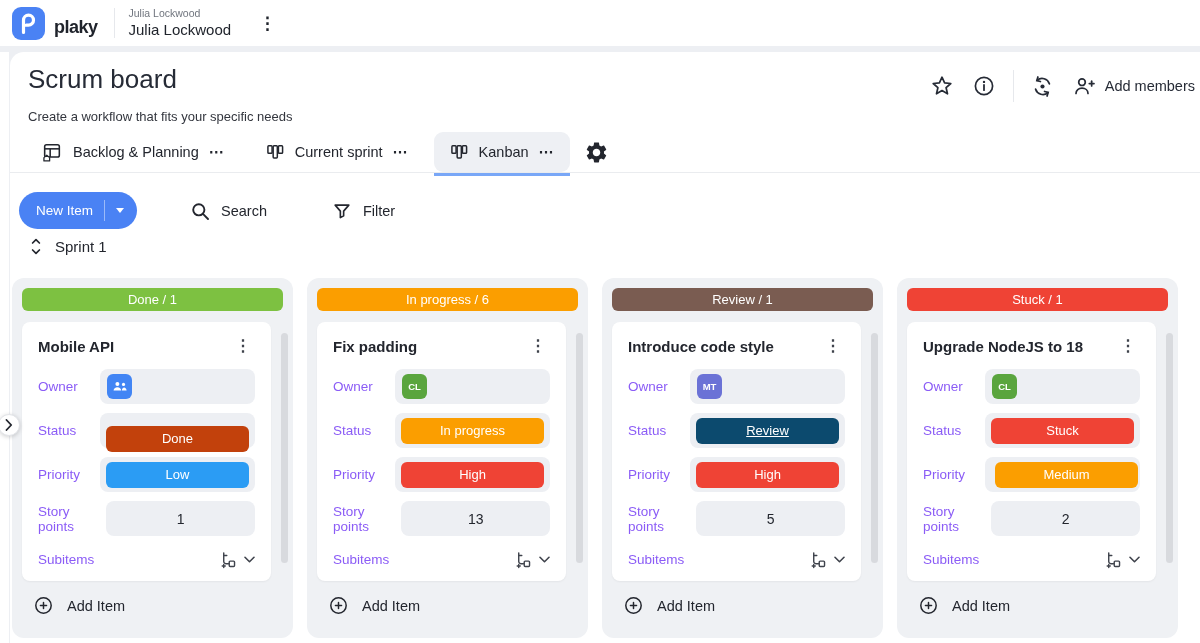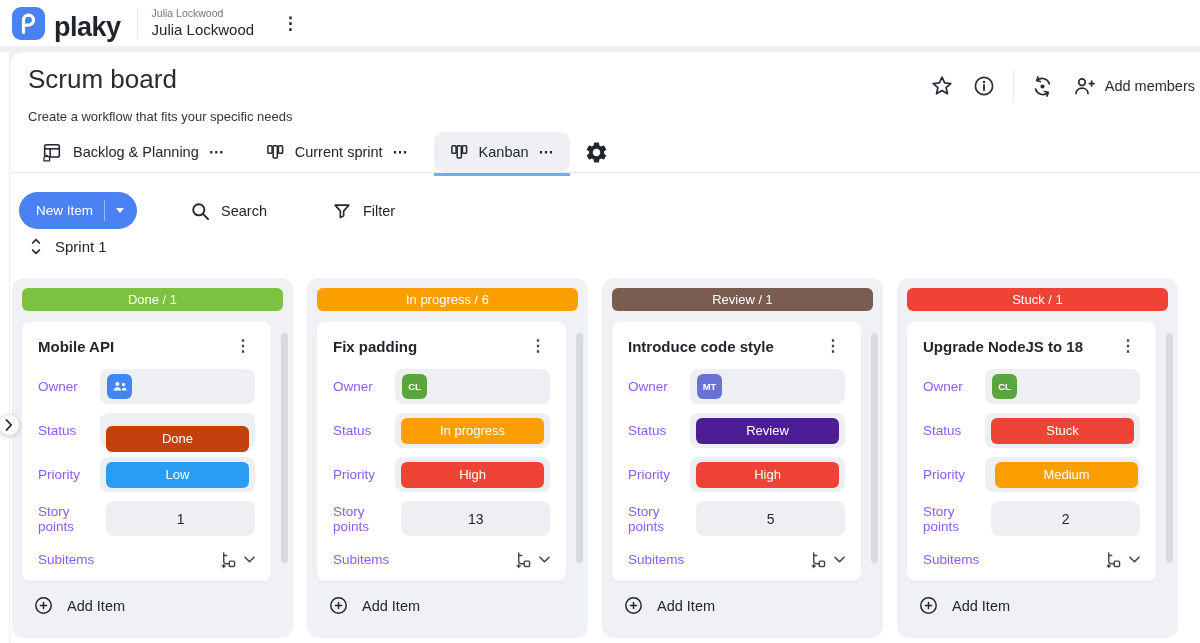--- a/index.html
+++ b/index.html
@@ -4,21 +4,21 @@
 <style>
   * { margin:0; padding:0; box-sizing:border-box; }
   html,body { width:1200px; height:643px; overflow:hidden; background:#edeff3;
               font-family:"Liberation Sans", sans-serif; color:#23262e; position:relative; }
 
   
   .topbar { position:absolute; left:0; top:0; width:1200px; height:46px; background:#fff;
             display:flex; align-items:center; z-index:3; }
   .logo { width:33px; height:33px; border-radius:9px; background:#4a82f4; margin-left:12px;
           display:flex; align-items:center; justify-content:center; flex:none; cursor:pointer; }
-  .brand { font-size:27px; font-weight:700; color:#20242c; margin-left:9px; letter-spacing:-0.5px;margin-top:8px; }
+  .brand { font-size:18px; font-weight:700; color:#20242c; margin-left:9px; letter-spacing:-0.5px;margin-top:8px; }
   .tb-divider { width:1px; height:30px; background:#e6e8ec; margin:0 14px 0 16px; }
   .workspace { display:flex; flex-direction:column; justify-content:center; }
   .ws-label { font-size:10.5px; color:#70757e; line-height:13px; }
   .ws-name  { font-size:15px; color:#20242c; line-height:19px; }
   .kebab-top { margin-left:22px; font-size:17px; font-weight:700; color:#20242c; cursor:pointer;
                padding:4px 6px; }
 
   
   .side-strip { position:absolute; left:0; top:52px; width:9px; height:591px; background:#fff; }
   .side-toggle { position:absolute; left:-2px; top:414px; width:22px; height:22px; border-radius:50%;
@@ -379,21 +379,21 @@
         </div>
         <div class="frow">
           <span class="f-label">Owner</span>
           <div class="field owner">
             <div class="avatar" style="background-color: rgb(107, 114, 214);">MT</div>
           </div>
         </div>
         <div class="frow">
           <span class="f-label">Status</span>
           <div class="field">
-            <div class="pill" style="background-color: #4c1d95;">Review</div>
+            <div class="pill" style="background-color: #0c4a6e; text-decoration: underline;">Review</div>
           </div>
         </div>
         <div class="frow">
           <span class="f-label">Priority</span>
           <div class="field">
             <div class="pill" style="background-color: rgb(239, 67, 53);">High</div>
           </div>
         </div>
         <div class="frow">
           <span class="f-label">Story points</span>

